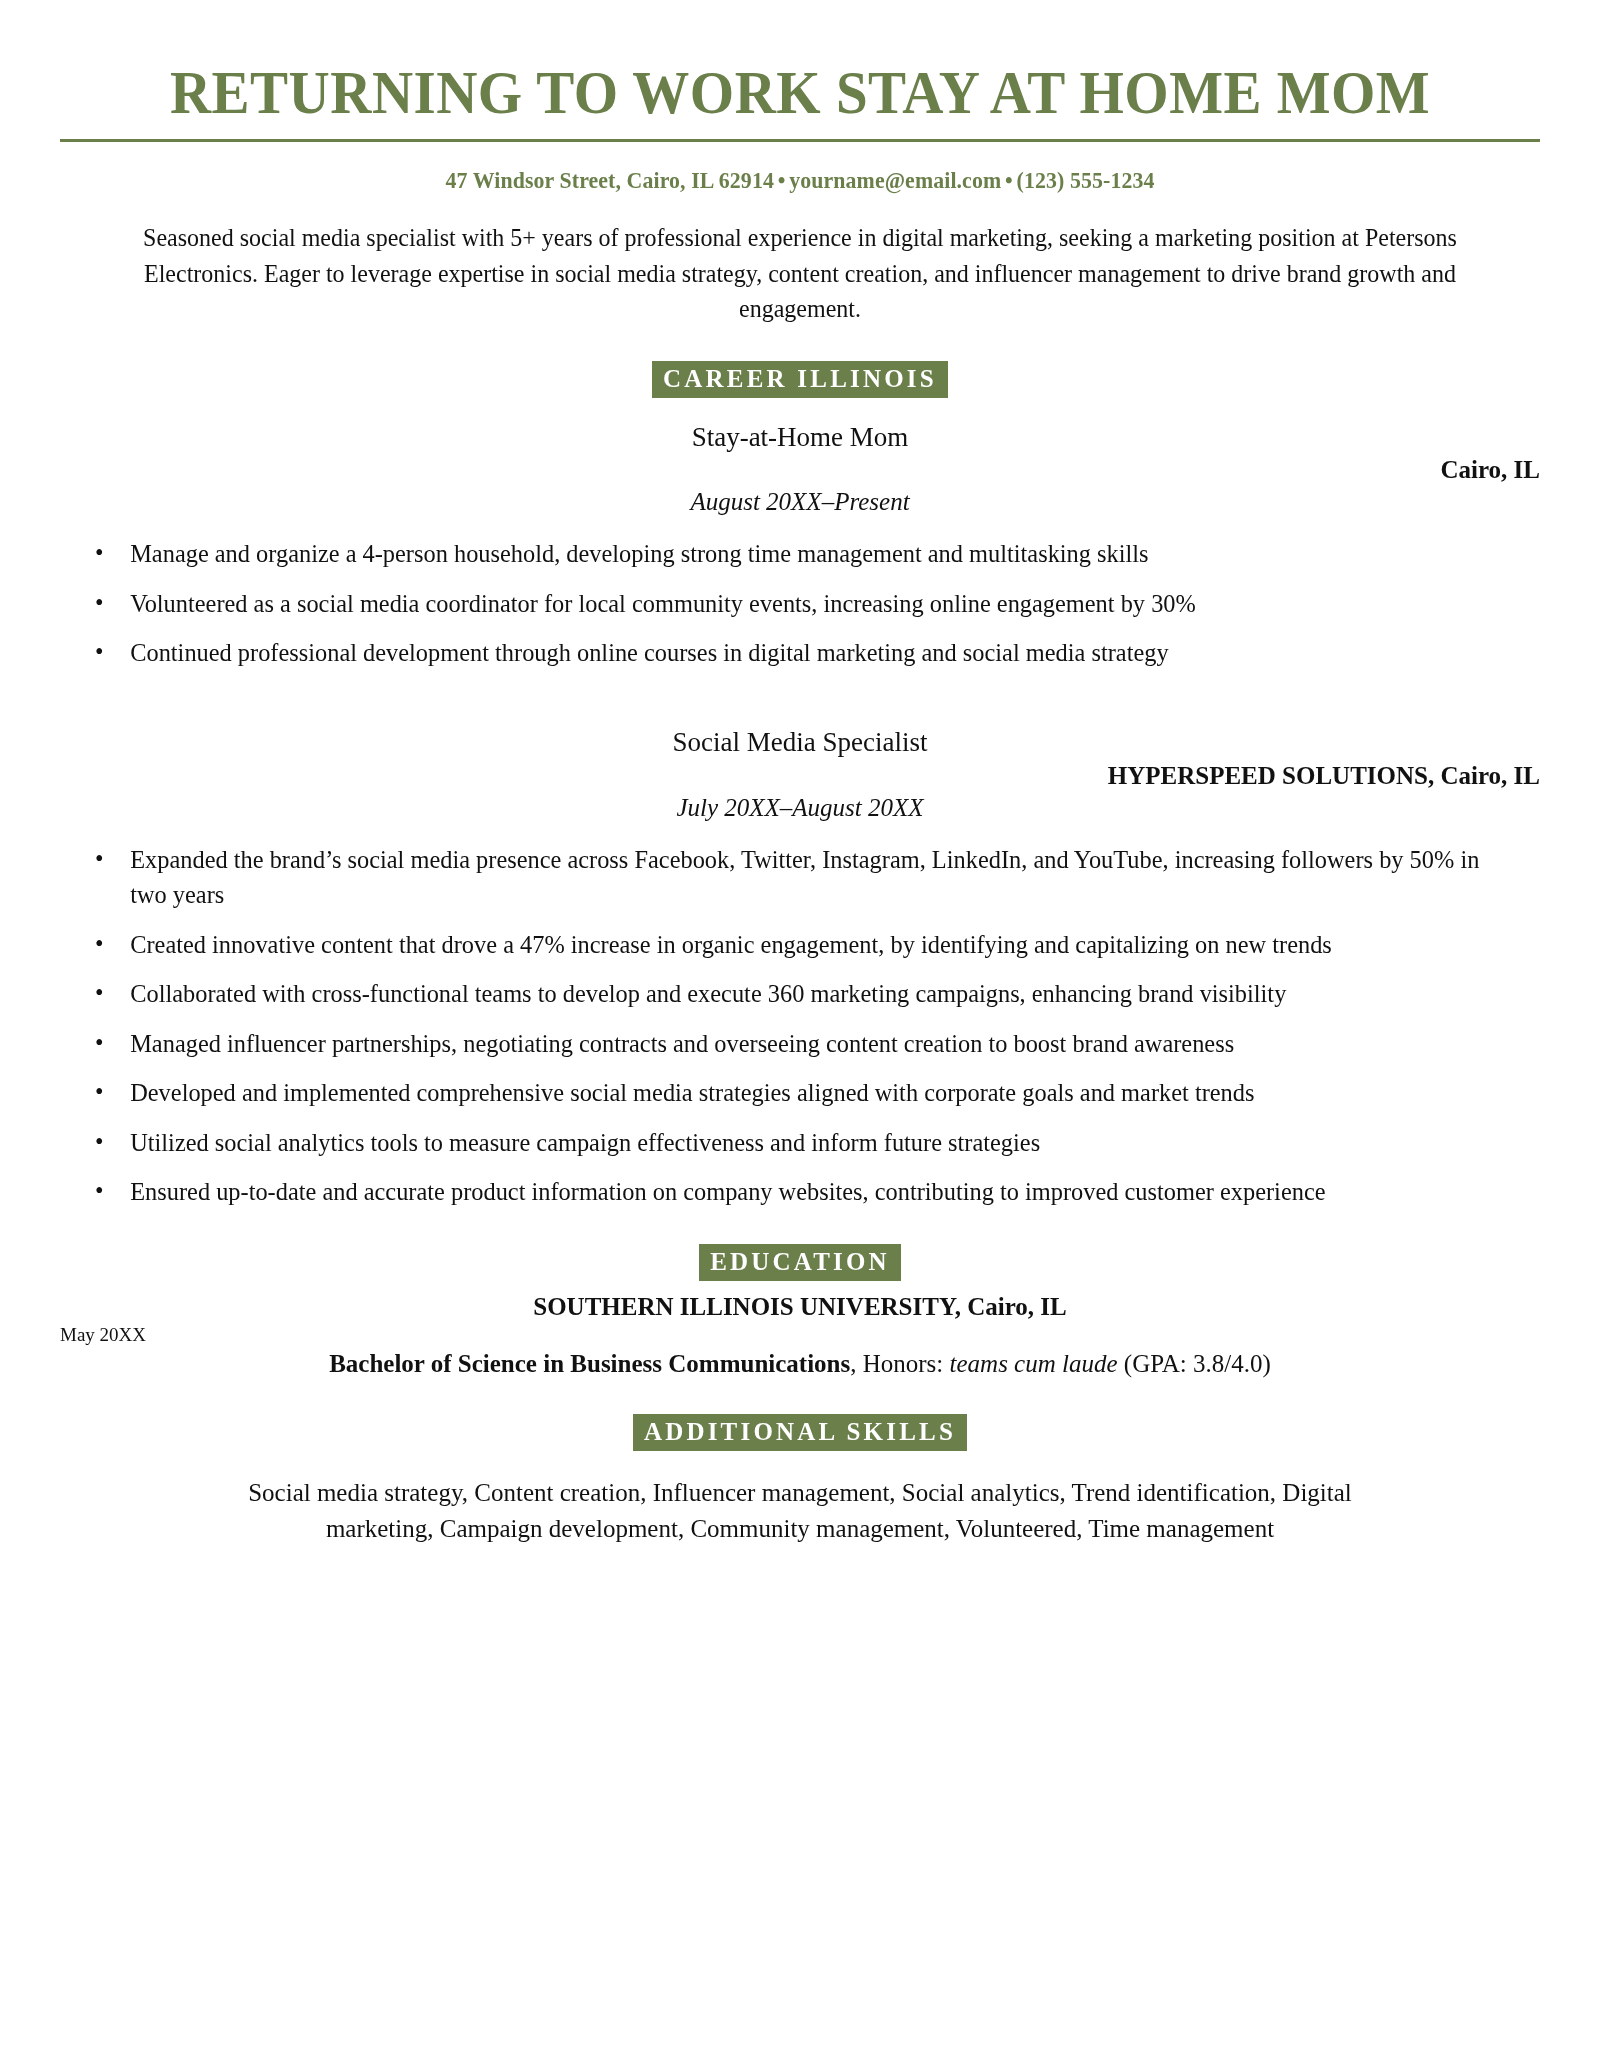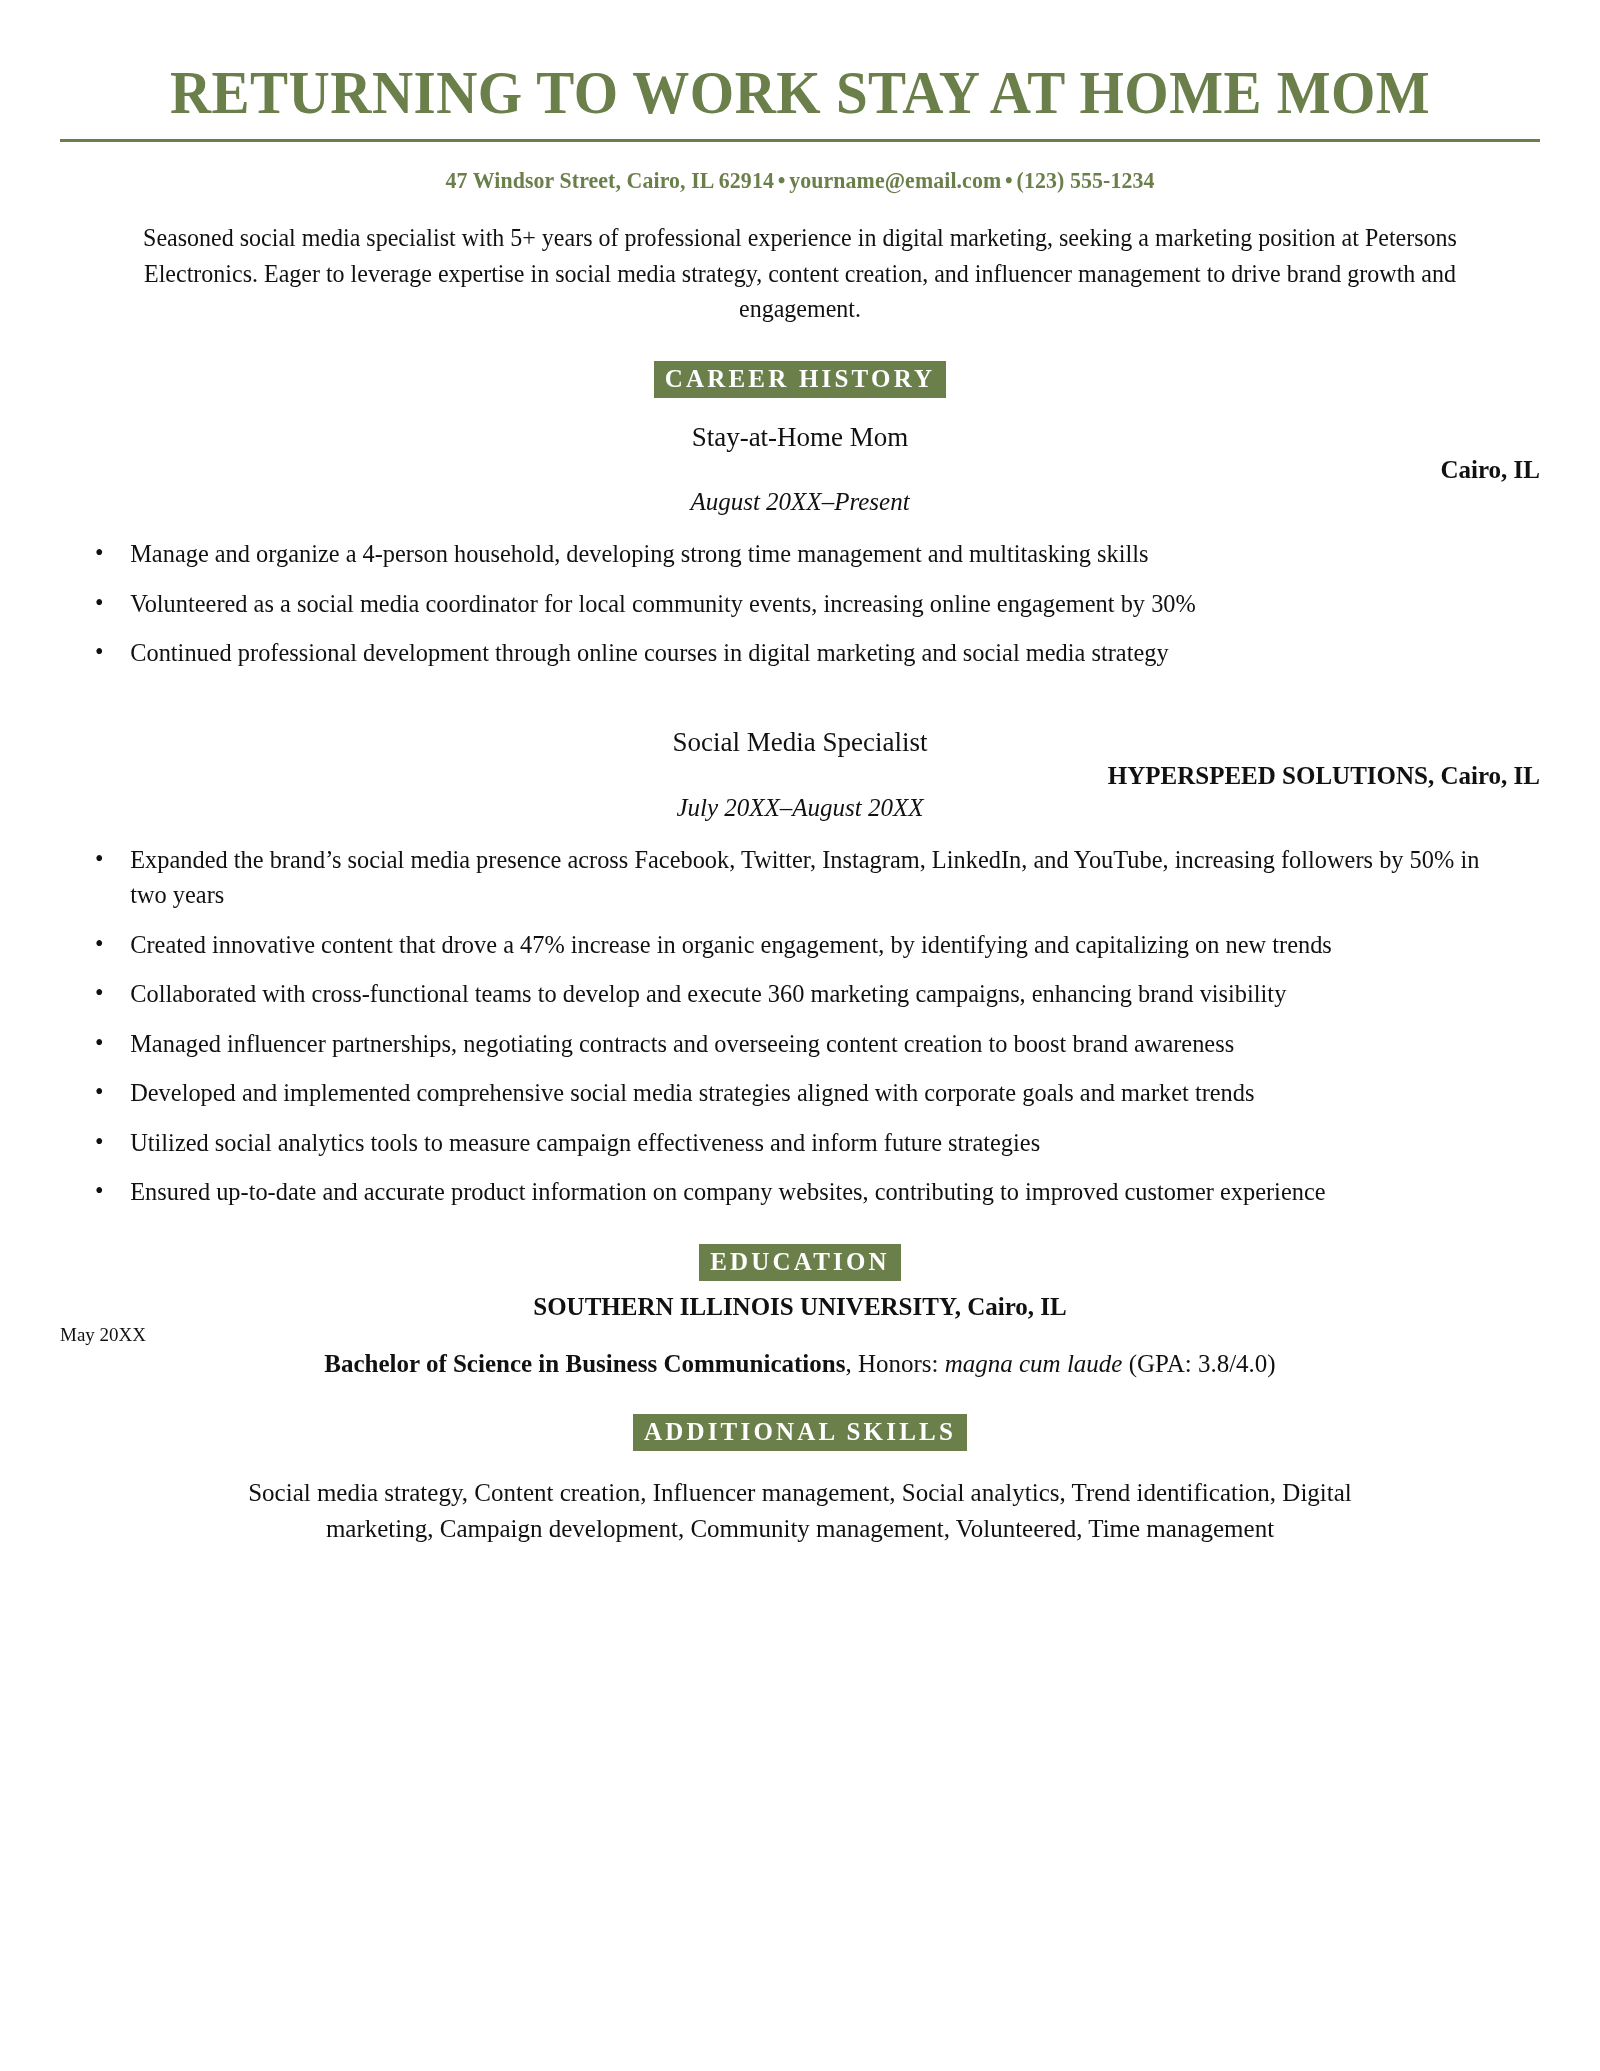--- a/index.html
+++ b/index.html
@@ -172,21 +172,21 @@
     <h1 class="resume-name">RETURNING TO WORK STAY AT HOME MOM</h1>
     <div class="name-rule"></div>
     <div class="contact-line">
       <span>47 Windsor Street, Cairo, IL 62914</span><span class="contact-sep">•</span><span>yourname@email.com</span><span class="contact-sep">•</span><span>(123) 555-1234</span>
     </div>
   </div>
 
   <p class="summary">Seasoned social media specialist with 5+ years of professional experience in digital marketing, seeking a marketing position at Petersons Electronics. Eager to leverage expertise in social media strategy, content creation, and influencer management to drive brand growth and engagement.</p>
 
   <div class="section-head">
-    <span class="section-badge">CAREER HISTORY</span>
+    <span class="section-badge">CAREER ILLINOIS</span>
   </div>
 
   <div class="job">
     <div class="job-title">Stay-at-Home Mom</div>
     <div class="job-org">Cairo, IL</div>
     <div class="job-dates">August 20XX–Present</div>
     <ul class="bullets">
       <li>Manage and organize a 4-person household, developing strong time management and multitasking skills</li>
       <li>Volunteered as a social media coordinator for local community events, increasing online engagement by 30%</li>
       <li>Continued professional development through online courses in digital marketing and social media strategy</li>
@@ -208,21 +208,21 @@
     </ul>
   </div>
 
   <div class="section-head">
     <span class="section-badge">EDUCATION</span>
   </div>
 
   <div class="edu-block">
     <div class="edu-school">SOUTHERN ILLINOIS UNIVERSITY, Cairo, IL</div>
     <div class="edu-date">May 20XX</div>
-    <div class="edu-degree-line"><span class="deg">Bachelor of Science in Business Communications</span><span>, Honors: </span><span class="honors-val">magna cum laude</span><span> (GPA: 3.8/4.0)</span></div>
+    <div class="edu-degree-line"><span class="deg">Bachelor of Science in Business Communications</span><span>, Honors: </span><span class="honors-val">teams cum laude</span><span> (GPA: 3.8/4.0)</span></div>
   </div>
 
   <div class="section-head">
     <span class="section-badge">ADDITIONAL SKILLS</span>
   </div>
 
   <p class="skills-body">Social media strategy, Content creation, Influencer management, Social analytics, Trend identification, Digital marketing, Campaign development, Community management, Volunteered, Time management</p>
 
 </div>
 

